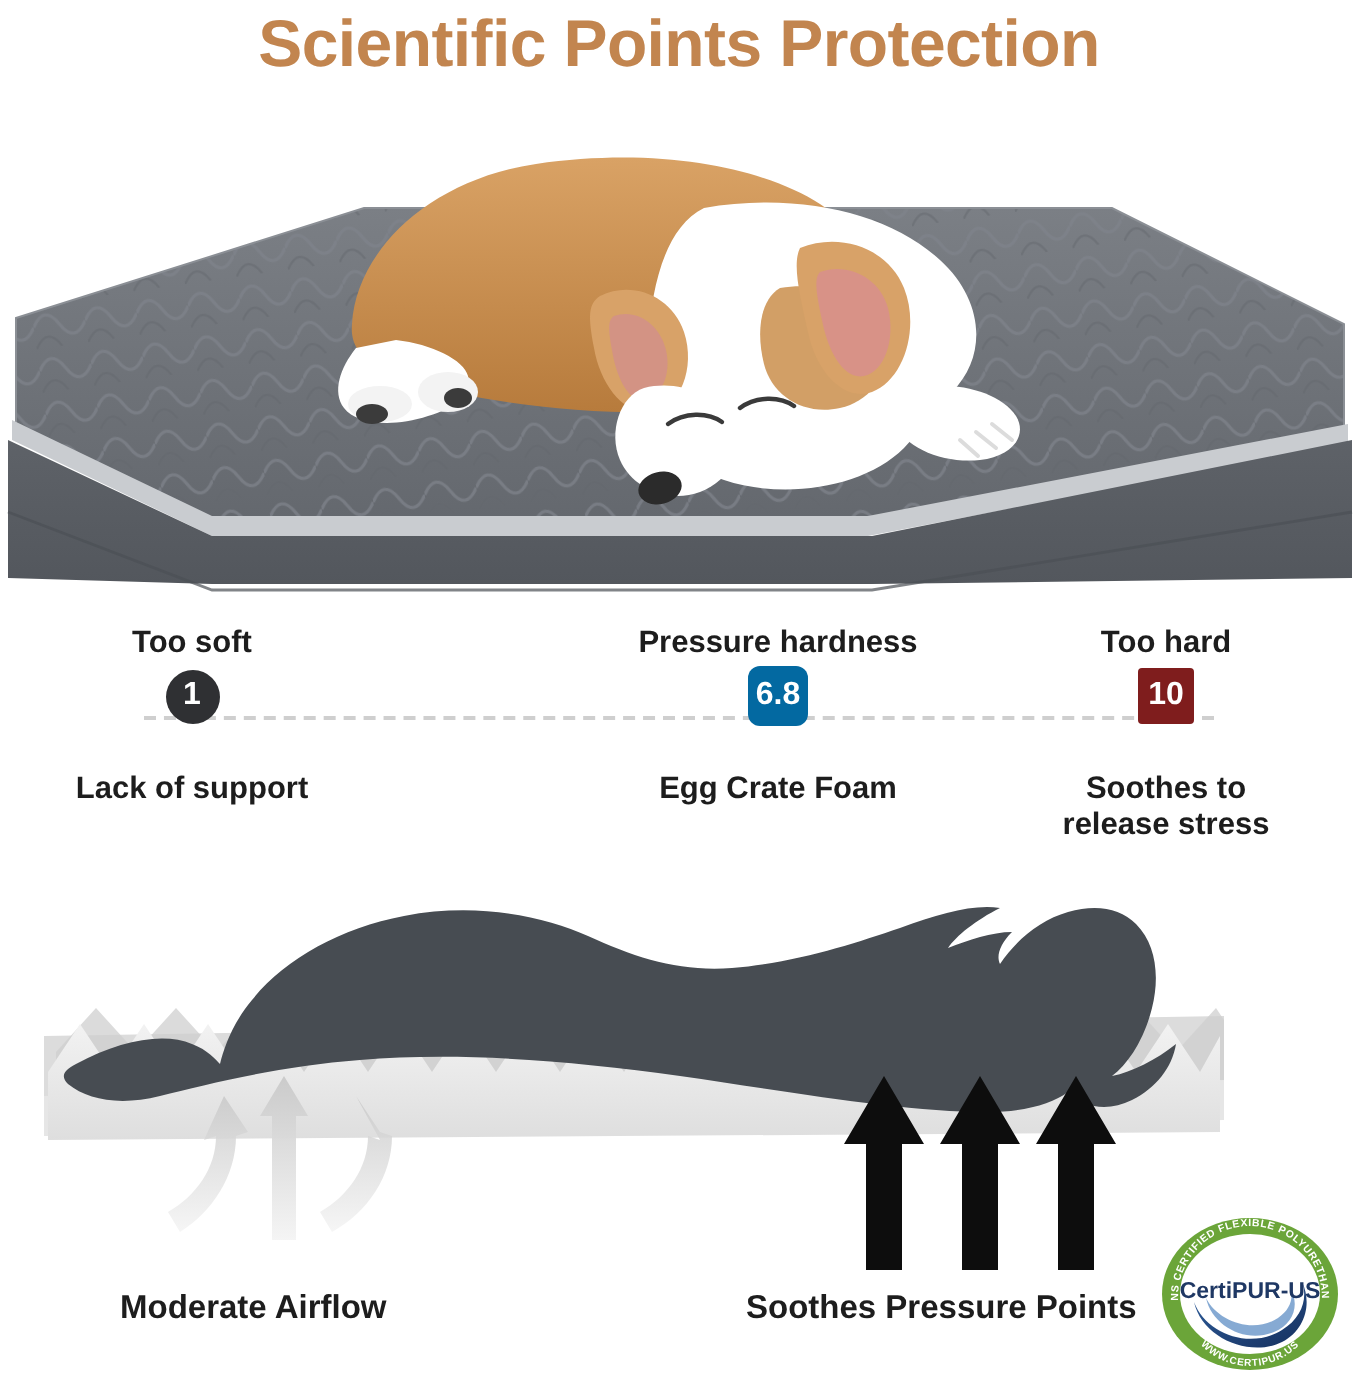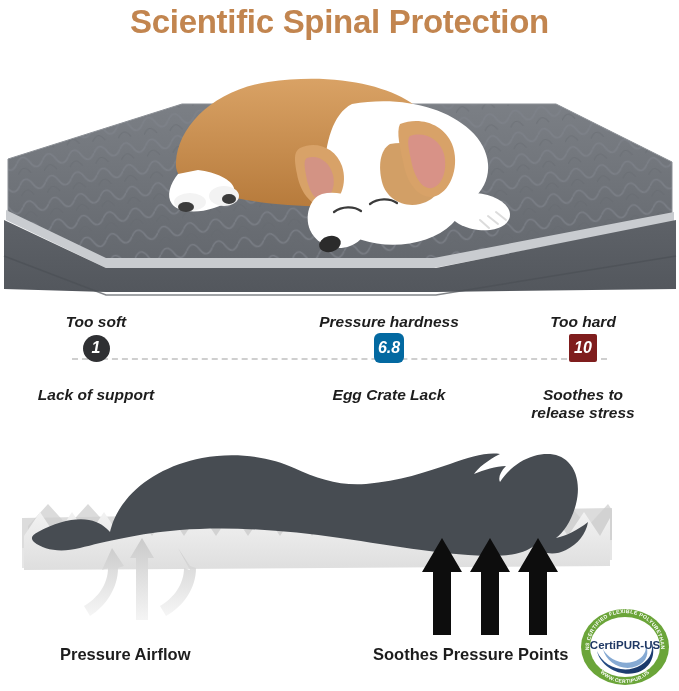--- a/index.html
+++ b/index.html
@@ -45,21 +45,20 @@
   }
   .hero svg { display: block; }
 
   
   .scale {
     position: absolute;
     top: 312px;
     left: 0;
     width: 679px;
     height: 105px;
-    font-style: italic;
   }
   .scale-line {
     position: absolute;
     top: 46px;
     left: 72px;
     width: 535px;
     height: 0;
     border-top: 2px dashed #cfcfcf;
   }
   .scale-stop {
@@ -148,21 +147,21 @@
     width: 96px;
     height: 80px;
   }
   .certipur svg { display: block; }
 </style>
 </head>
 <body>
 
 <div class="page">
 
-  <div class="title">Scientific Spinal Protection</div>
+  <div class="title">Scientific Points Protection</div>
 
   <div class="hero">
     <svg width="679" height="253" viewBox="0 0 679 253" xmlns="http://www.w3.org/2000/svg">
       <defs>
         <linearGradient id="bedTopG" x1="0" y1="0" x2="0" y2="1">
           <stop offset="0" stop-color="#7b7f85"></stop>
           <stop offset="1" stop-color="#64686e"></stop>
         </linearGradient>
         <linearGradient id="bedSideG" x1="0" y1="0" x2="0" y2="1">
           <stop offset="0" stop-color="#5e6268"></stop>
@@ -254,21 +253,21 @@
         <span class="badge circle">1</span>
       </div>
       <div class="stop-bottom">Lack of support</div>
     </div>
 
     <div class="scale-stop" style="left:299px; top:0; width:180px;">
       <div class="stop-top">Pressure hardness</div>
       <div class="badge-row">
         <span class="badge rounded">6.8</span>
       </div>
-      <div class="stop-bottom">Egg Crate Lack</div>
+      <div class="stop-bottom">Egg Crate Foam</div>
     </div>
 
     <div class="scale-stop" style="left:495px; top:0; width:176px;">
       <div class="stop-top">Too hard</div>
       <div class="badge-row">
         <span class="badge square">10</span>
       </div>
       <div class="stop-bottom">Soothes to</div>
       <div class="stop-bottom" style="margin-top:0;">release stress</div>
     </div>
@@ -349,21 +348,21 @@
       </g>
 
       <g fill="#0d0d0d">
         <path d="M442,118 L462,152 L451,152 L451,215 L433,215 L433,152 L422,152 Z"></path>
         <path d="M490,118 L510,152 L499,152 L499,215 L481,215 L481,152 L470,152 Z"></path>
         <path d="M538,118 L558,152 L547,152 L547,215 L529,215 L529,152 L518,152 Z"></path>
       </g>
     </svg>
   </div>
 
-  <div class="caption caption-airflow">Pressure Airflow</div>
+  <div class="caption caption-airflow">Moderate Airflow</div>
   <div class="caption caption-pressure">Soothes Pressure Points</div>
 
   <div class="certipur">
     <svg width="96" height="80" viewBox="0 0 96 80" xmlns="http://www.w3.org/2000/svg">
       <defs>
         <path id="arcTop" d="M12,42 A36,36 0 0 1 84,42"></path>
         <path id="arcBot" d="M14,42 A34,34 0 0 0 82,42"></path>
         <linearGradient id="swoosh" x1="0" y1="0" x2="1" y2="1">
           <stop offset="0" stop-color="#2f5f9e"></stop>
           <stop offset="1" stop-color="#16305e"></stop>

